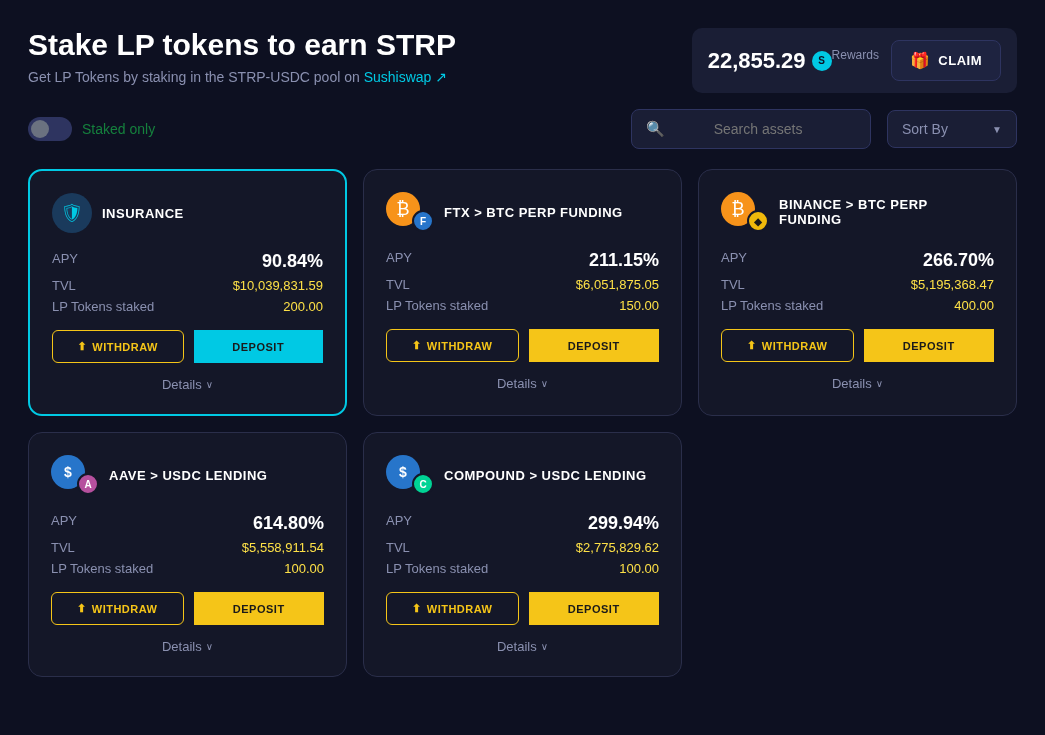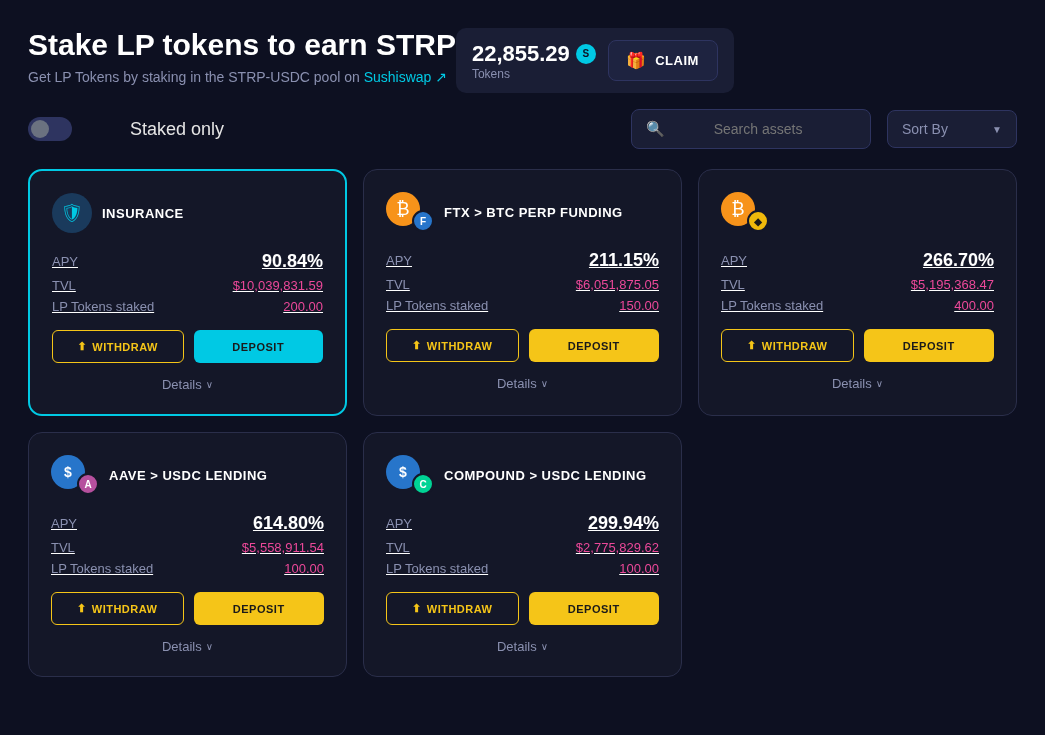--- a/index.html
+++ b/index.html
@@ -9,20 +9,21 @@
       color: #ffffff;
       font-family: 'Segoe UI', Arial, sans-serif;
       min-height: 735px;
       width: 1045px;
       overflow-x: hidden;
     }
 
     .header {
       padding: 28px 28px 16px 28px;
       display: flex;
+      justify-content: space-between;
       align-items: flex-start;
     }
 
     .header-left h1 {
       font-size: 30px;
       font-weight: 800;
       color: #ffffff;
       line-height: 1.1;
       margin-bottom: 8px;
     }
@@ -42,21 +43,21 @@
       align-items: center;
       gap: 12px;
       background: #1a1e35;
       border-radius: 10px;
       padding: 12px 16px;
       min-width: 220px;
     }
 
     .rewards-section {
       display: flex;
-      flex-direction: column;
+      flex-direction: row;
     }
 
     .rewards-amount {
       display: flex;
       align-items: center;
       gap: 6px;
       font-size: 22px;
       font-weight: 700;
       color: #ffffff;
     }
@@ -125,23 +126,22 @@
       height: 18px;
       background: #6b7280;
       border-radius: 50%;
       position: absolute;
       top: 3px;
       left: 3px;
       transition: left 0.2s;
     }
 
     .toggle-label {
-      font-size: 18px;
-      color: #e5e5e5;
-      margin-left: 48px;
+      font-size: 14px;
+      color: #15803d;
     }
 
     .spacer { flex: 1; }
 
     .search-box {
       display: flex;
       align-items: center;
       background: #1a1e35;
       border: 1px solid #2e3460;
       border-radius: 8px;
@@ -228,33 +228,31 @@
       color: #ffffff;
     }
 
     .card-stats {
       margin-bottom: 16px;
     }
 
     .stat-row {
       display: flex;
       justify-content: space-between;
-      align-items: center;
       margin-bottom: 6px;
-      text-decoration: underline;
     }
 
     .stat-label {
       font-size: 13px;
       color: #8a90b0;
     }
 
     .stat-value {
       font-size: 13px;
-      color: #ec4899;
+      color: #fde047;
     }
 
     .stat-value.apy {
       font-size: 18px;
       font-weight: 700;
       color: #ffffff;
     }
 
     .card-buttons {
       display: flex;
@@ -277,21 +275,21 @@
       justify-content: center;
       gap: 5px;
       letter-spacing: 0.5px;
     }
 
     .btn-deposit {
       flex: 1;
       background: #f5c518;
       border: none;
       color: #1a1a1a;
-      border-radius: 6px;
+      border-radius: 0;
       padding: 9px 6px;
       font-size: 11px;
       font-weight: 700;
       cursor: pointer;
       display: flex;
       align-items: center;
       justify-content: center;
       gap: 5px;
       letter-spacing: 0.5px;
     }
@@ -360,21 +358,21 @@
       <span>Get LP Tokens by staking in the STRP-USDC pool on</span>
       <a href="#">Sushiswap ↗</a>
     </p>
   </div>
   <div class="header-right">
     <div class="rewards-section">
       <div class="rewards-amount">
         <span>22,855.29</span>
         <span class="strp-icon">S</span>
       </div>
-      <span class="rewards-label">Tokens</span>
+      <span class="rewards-label">Rewards</span>
     </div>
     <button class="claim-btn">
       <span class="gift-icon">🎁</span>
       <span>CLAIM</span>
     </button>
   </div>
 </div>
 
 <div class="controls-bar">
   <div class="toggle-container">
@@ -465,20 +463,21 @@
       <span class="chevron-down">∨</span>
     </div>
   </div>
     <div class="card">
     <div class="card-header">
 
       <div class="dual-icon">
         <div class="icon-back" style="background:#f7931a;color:#fff;font-size:18px;width:34px;height:34px;">₿</div>
         <div class="icon-front" style="background:#f0b90b;color:#1a1a1a;font-size:10px;font-weight:700;">◆</div>
       </div>
+      <span class="card-title">BINANCE &gt; BTC PERP FUNDING</span>
     </div>
     <div class="card-stats">
       <div class="stat-row">
         <span class="stat-label">APY</span>
         <span class="stat-value apy">266.70%</span>
       </div>
       <div class="stat-row">
         <span class="stat-label">TVL</span>
         <span class="stat-value">$5,195,368.47</span>
       </div>

